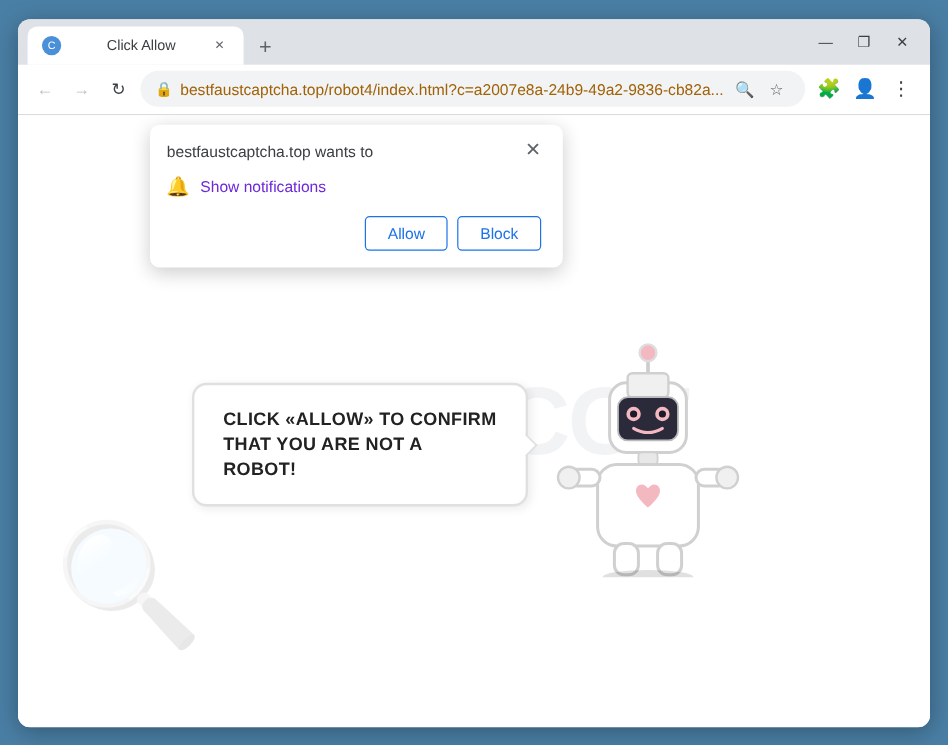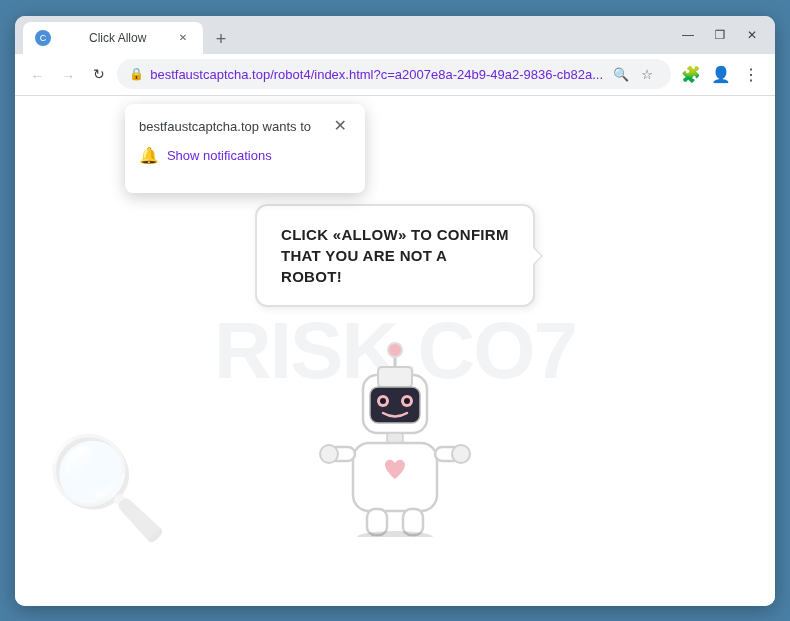--- a/index.html
+++ b/index.html
@@ -148,21 +148,21 @@
     .lock-icon {
       color: #5f6368;
       font-size: 12px;
     }
     .url-text {
       flex: 1;
       overflow: hidden;
       text-overflow: ellipsis;
       white-space: nowrap;
       font-size: 13px;
-      color: #6d28d9;
+      color: #a16207;
     }
     .url-icons {
       display: flex;
       gap: 2px;
       align-items: center;
     }
     .url-icon-btn {
       width: 24px;
       height: 24px;
       display: flex;
@@ -216,21 +216,21 @@
       position: absolute;
       top: 0; left: 0; right: 0; bottom: 0;
       display: flex;
       flex-direction: column;
       align-items: center;
       justify-content: center;
       z-index: 1;
     }
     .captcha-area {
       display: flex;
-      flex-direction: column;
+      flex-direction: row;
       align-items: center;
       justify-content: center;
       gap: 10px;
       margin-top: 40px;
     }
     .speech-bubble {
       position: relative;
       background: #ffffff;
       border: 2px solid #e0e0e0;
       border-radius: 12px;
@@ -275,21 +275,21 @@
     }
     
     .notification-popup {
       position: absolute;
       top: 8px;
       left: 110px;
       background: #ffffff;
       border-radius: 8px;
       box-shadow: 0 4px 16px rgba(0,0,0,0.2);
       padding: 14px 18px 14px 14px;
-      width: 240px;
+      width: 344px;
       z-index: 100;
     }
     .popup-header {
       display: flex;
       align-items: flex-start;
       justify-content: space-between;
       margin-bottom: 10px;
     }
     .popup-title {
       font-size: 13px;
@@ -403,20 +403,24 @@
 
     <div class="notification-popup">
       <div class="popup-header">
         <span class="popup-title">bestfaustcaptcha.top wants to</span>
         <span class="popup-close">✕</span>
       </div>
       <div class="popup-notification-row">
         <span class="bell-icon">🔔</span>
         <span class="notification-label">Show notifications</span>
       </div>
+      <div class="popup-actions">
+        <button class="btn-allow">Allow</button>
+        <button class="btn-block">Block</button>
+      </div>
     </div>
 
     <div class="page-content">
       <div class="captcha-area">
         <div class="speech-bubble">
           <span class="captcha-text">CLICK «ALLOW» TO CONFIRM THAT YOU ARE NOT A ROBOT!</span>
         </div>
 
         <div class="robot-container">
           <svg width="160" height="200" viewBox="0 0 160 200" fill="none" xmlns="http://www.w3.org/2000/svg">

